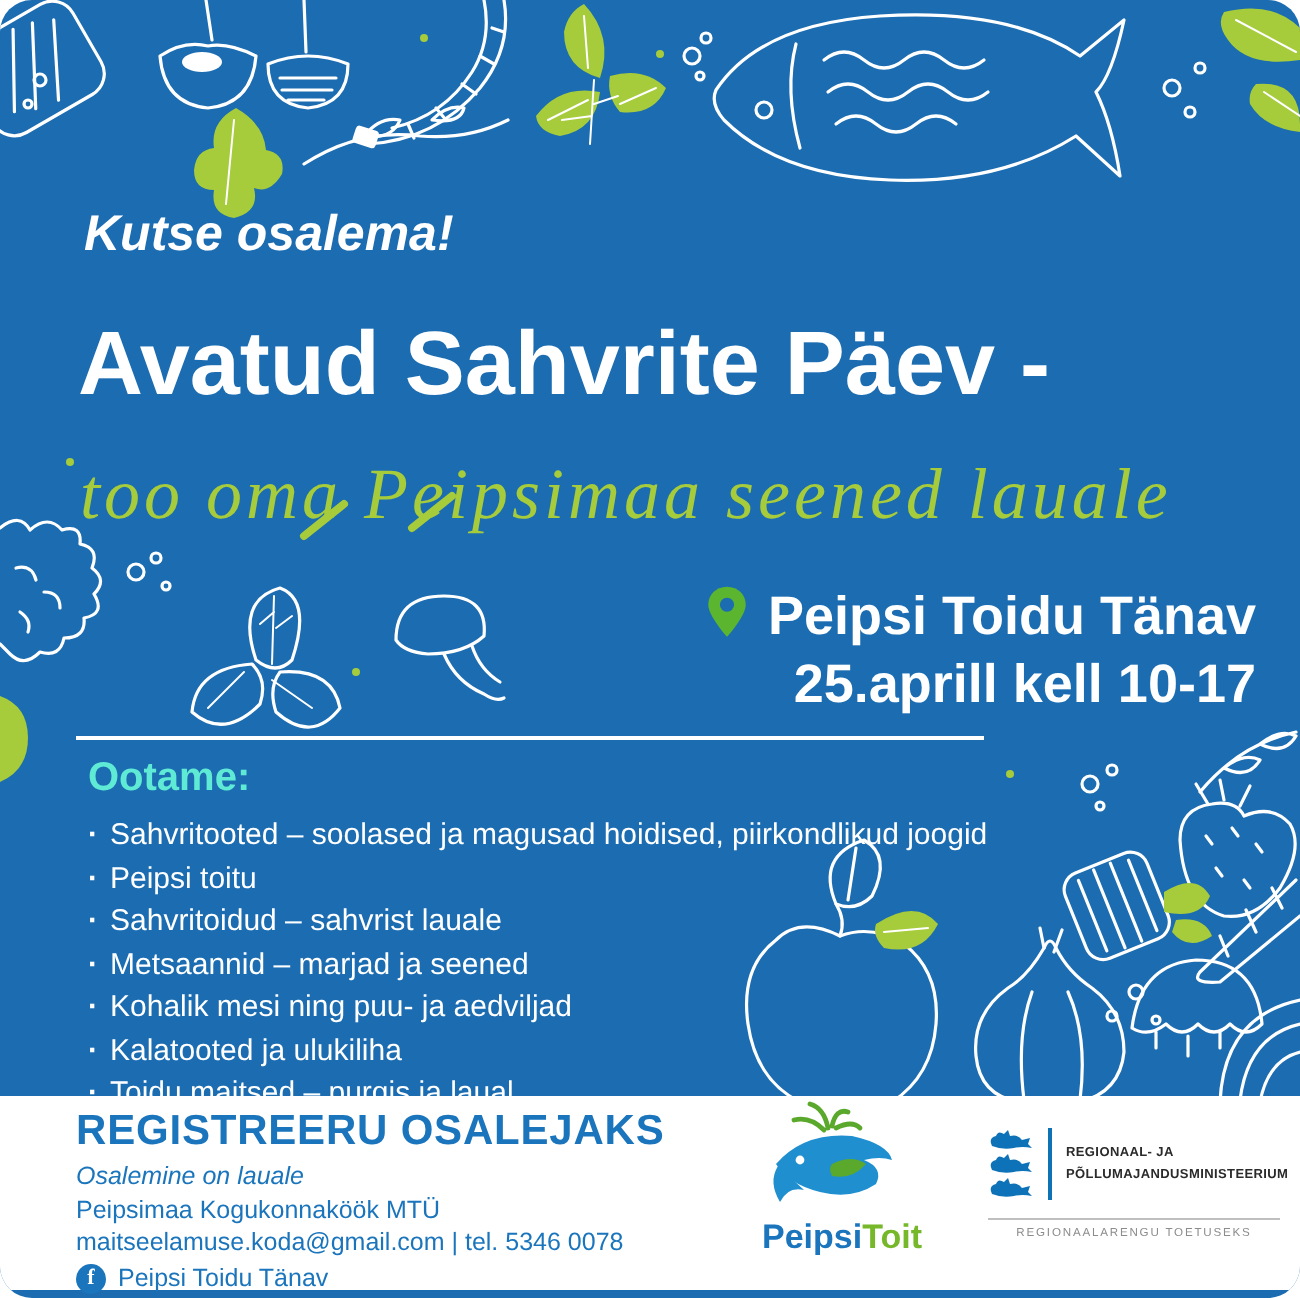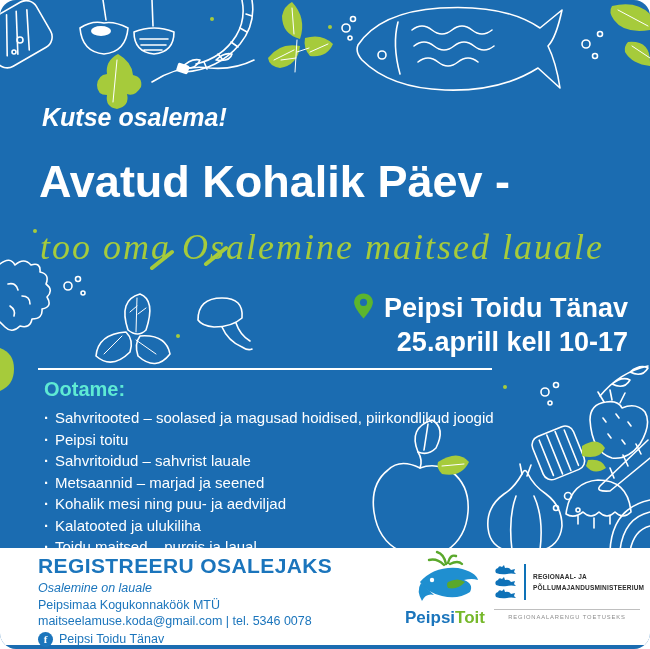--- a/index.html
+++ b/index.html
@@ -18,21 +18,21 @@
   .expect li{color:#ffffff;font-size:15px;line-height:21.5px;padding-left:11px;position:relative;}
   .expect li::before{content:"\00B7";position:absolute;left:0;font-weight:700;}
   .footer{position:absolute;left:0;bottom:4px;width:650px;height:97px;background:#ffffff;}
   .footer-left{position:absolute;left:38px;top:6px;color:#1b75bc;}
   .reg-title{font-size:21px;font-weight:700;letter-spacing:0.4px;margin-bottom:2px;}
   .reg-line{font-size:12.5px;line-height:16.5px;}
   .italic{font-style:italic;}
   .fb-row{display:flex;align-items:center;gap:6px;margin-top:2px;font-size:12.5px;}
   .fb-icon{width:15px;height:15px;border-radius:50%;background:#1b75bc;color:#ffffff;display:flex;align-items:center;justify-content:center;font-size:11px;font-weight:700;font-family:"Liberation Serif",serif;}
   .fb-icon::after{content:"f";}
-  .peipsi-logo{position:absolute;left:381px;top:2px;width:104px;text-align:right;}
+  .peipsi-logo{position:absolute;left:381px;top:2px;width:104px;text-align:left;}
   .peipsi-text{font-size:17px;font-weight:700;margin-top:-2px;}
   .peipsi-text .p1{color:#1b75bc;}
   .peipsi-text .p2{color:#76b82a;}
   .ministry{position:absolute;left:494px;top:16px;width:156px;}
   .ministry-top{display:flex;align-items:center;}
   .vline{width:2px;height:36px;background:#0e72b8;margin:0 7px 0 6px;}
   .ministry-name{font-size:6.5px;font-weight:700;color:#2b2b2b;line-height:1.7;letter-spacing:0.2px;}
   .ministry-subline{border-top:1px solid #bfbfbf;margin-top:9px;width:146px;}
   .ministry-sub{font-size:5.8px;color:#8c8c8c;letter-spacing:0.9px;margin-top:4px;text-align:center;width:146px;}
 </style>
@@ -141,22 +141,22 @@
     <g>
       <path d="M566 514 Q570 482 598 480 Q628 480 631 512 q-8 8 -16 0 q-8 8 -16 0 q-8 8 -16 0 q-9 7 -17 2"></path>
       <path d="M578 516 v8 M594 518 v10 M610 516 v8"></path>
     </g>
     <g>
       <path d="M650 500 Q612 508 610 551 M650 512 Q624 518 620 550 M650 526 Q634 530 630 551"></path>
     </g>
   </svg>
 
   <div class="invite">Kutse osalema!</div>
-  <h1 class="title">Avatud Kohalik Päev -</h1>
-  <div class="script">too oma Osalemine maitsed lauale</div>
+  <h1 class="title">Avatud Sahvrite Päev -</h1>
+  <div class="script">too oma Peipsimaa seened lauale</div>
 
   <div class="event">
     <div class="event-line1">
       <span style="display:inline-flex;">
         <svg width="25" height="32" viewBox="0 0 24 30">
           <path d="M12 1 C6.6 1 3 5 3 9.6 C3 15 12 25 12 25 C12 25 21 15 21 9.6 C21 5 17.4 1 12 1 Z" fill="#5cb52e"></path>
           <circle cx="12" cy="9.6" r="3.4" fill="#1b6cb1"></circle>
         </svg>
       </span>
       <span>Peipsi Toidu Tänav</span>

